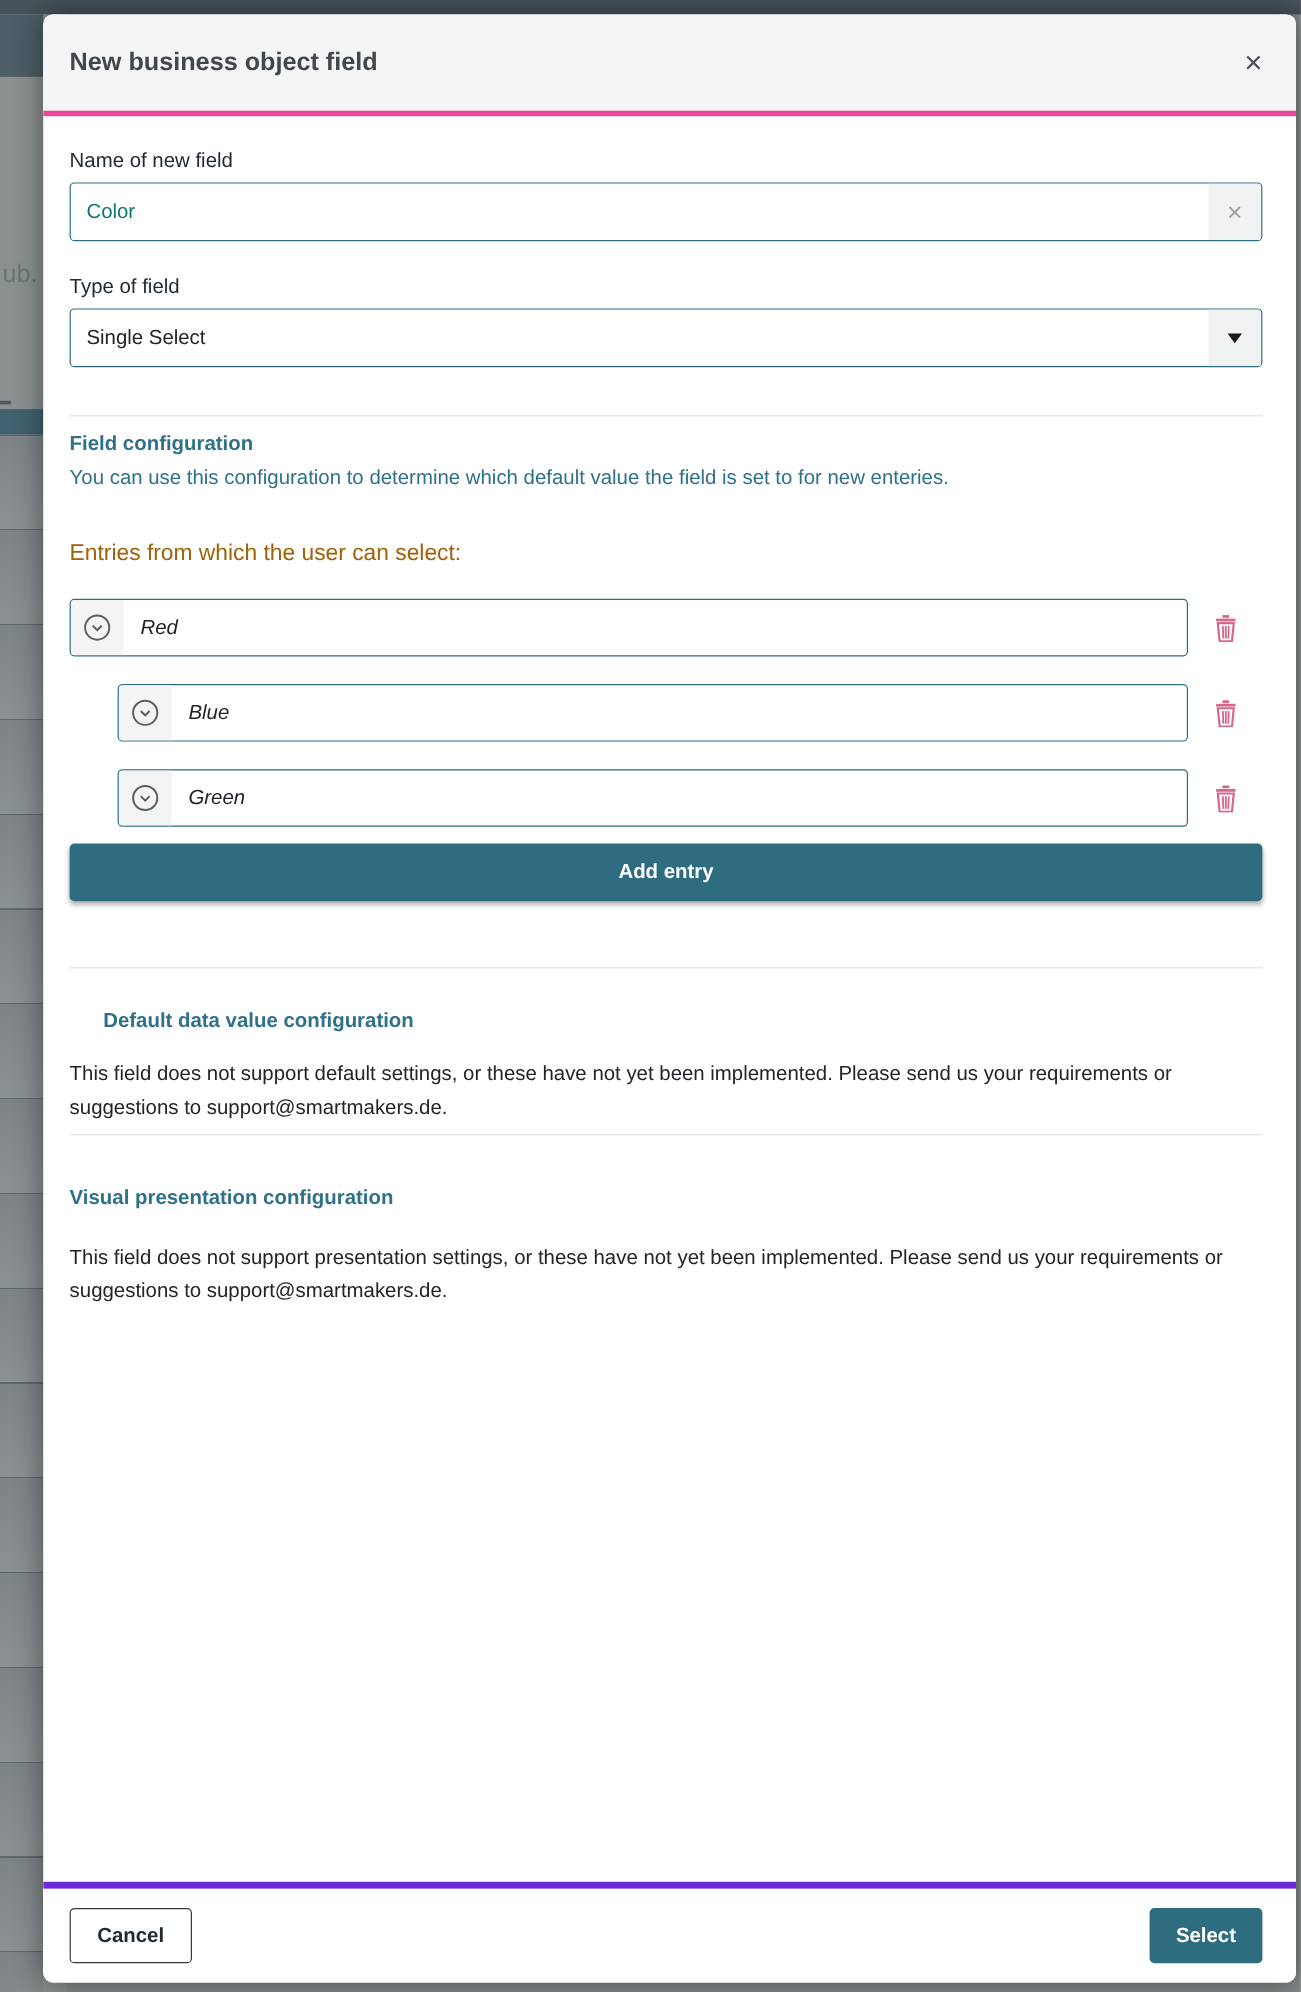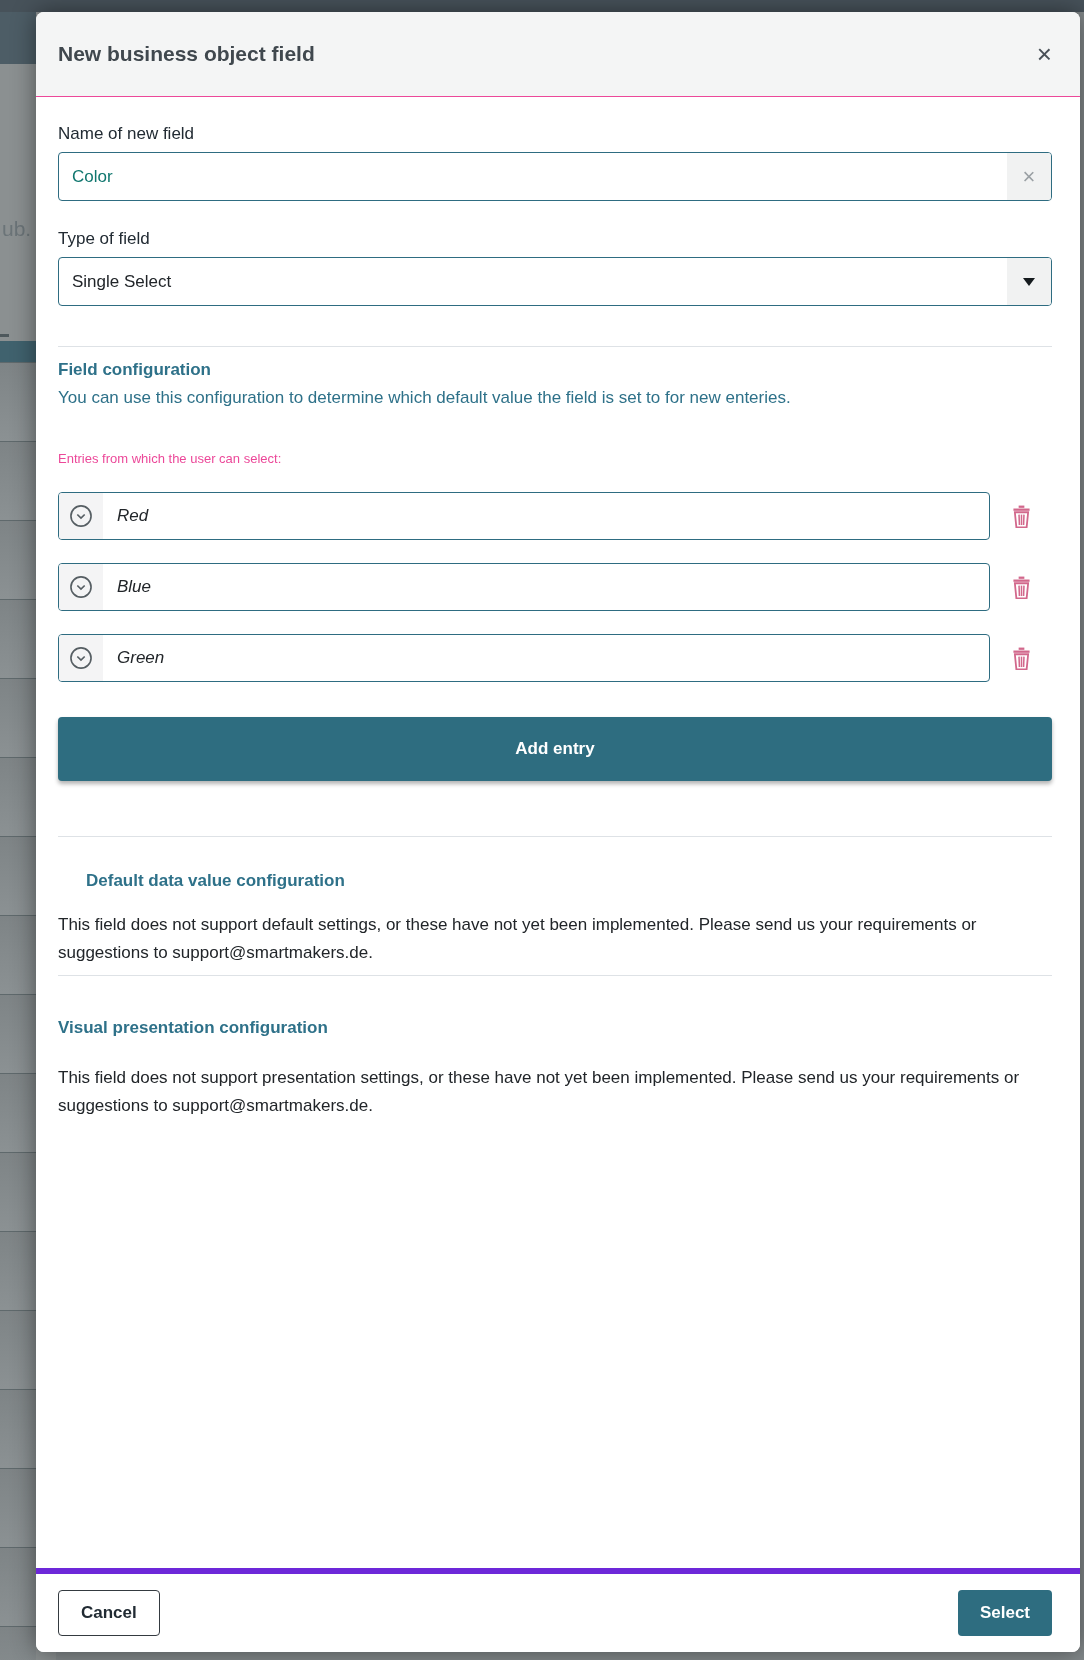--- a/index.html
+++ b/index.html
@@ -16,21 +16,21 @@
   .bg-tealband { position:absolute; left:0; top:329px; width:36px; height:21px; background:#40626e; }
   .bg-rows { position:absolute; left:0; top:350px; width:36px; height:1298px;
     background:repeating-linear-gradient(to bottom,
       #5f696c 0px, #5f696c 1px, #7e8486 1px, #8b9193 78px, #8b9193 79px); }
 
   
   .modal { position:absolute; left:36px; top:12px; width:1044px; height:1640px;
     background:#ffffff; border-radius:8px; box-shadow:0 0 24px rgba(0,0,0,.45); }
   .modal-header { height:85px; background:#f4f5f5; border-radius:8px 8px 0 0;
     display:flex; align-items:center; justify-content:space-between;
-    padding:0 28px 0 22px; border-bottom:1px solid #ec4899; }
+    padding:0 28px 0 22px; border-bottom:5px solid #ec4899; }
   .modal-title { font-size:21px; font-weight:700; color:#40484e; }
   .close-x { font-size:26px; line-height:1; color:#495057; cursor:pointer; font-weight:400; }
 
   .modal-body { padding:27px 28px 0 22px; color:#212529; font-size:17px; }
 
   .field-label { font-size:17px; color:#222b33; margin-bottom:8px; }
 
   .input-wrap { height:49px; border:1px solid #2e6c81; border-radius:4px;
     background:#fff; display:flex; align-items:stretch; overflow:hidden; }
   .input-wrap input { flex:1; border:none; outline:none; font-size:17px;
@@ -44,34 +44,34 @@
 
   .mb-28 { margin-bottom:28px; }
   .divider { border:none; border-top:1px solid #dee2e6; height:0; }
   .div-1 { margin-top:40px; }
   .div-2 { margin-top:55px; }
   .div-3 { margin-top:9px; }
 
   .section-heading { color:#2e7189; font-weight:700; font-size:17px; }
   .h-config { margin-top:13px; }
   .teal-note { color:#2e7189; font-size:17px; margin-top:5px; line-height:26px; }
-  .entries-label { margin-top:40px; font-size:13px; color:#ec4899; }
+  .entries-label { margin-top:40px; font-size:19px; color:#a16207; }
 
   .entry-line { display:flex; align-items:center; margin-top:26px; }
-  .entry-line + .entry-line { margin-top:23px; }
+  .entry-line + .entry-line { margin-top:23px;margin-left:40px; }
   .entry-box { flex:1; height:48px; border:1px solid #2e6c81; border-radius:4px;
     display:flex; align-items:stretch; overflow:hidden; background:#fff; }
   .entry-addon { width:44px; background:#f4f4f5; display:flex; align-items:center;
     justify-content:center; }
   .entry-box input { flex:1; border:none; outline:none; font-size:17px; color:#212529;
     padding:0 14px; font-family:"Liberation Sans", sans-serif; background:transparent;font-style:italic; }
   .trash-btn { width:62px; display:flex; align-items:center; justify-content:center;
     cursor:pointer; color:#d2688c; }
 
-  .add-entry-btn { margin-top:35px; width:100%; height:64px; background:#2e6d80;
+  .add-entry-btn { margin-top:14px; width:100%; height:48px; background:#2e6d80;
     color:#fff; font-weight:700; font-size:17px; border:none; border-radius:4px;
     cursor:pointer; box-shadow:0 3px 4px rgba(0,0,0,.3);
     font-family:"Liberation Sans", sans-serif; }
 
   .h-default { margin-top:34px;margin-left:28px; }
   .support-text { margin-top:20px; font-size:17px; color:#212529; line-height:27.5px; }
   .h-visual { margin-top:42px; }
   .support-text-2 { margin-top:26px; font-size:17px; color:#212529; line-height:27.5px; }
 
   .modal-footer { position:absolute; left:0; bottom:0; width:100%; height:84px;

